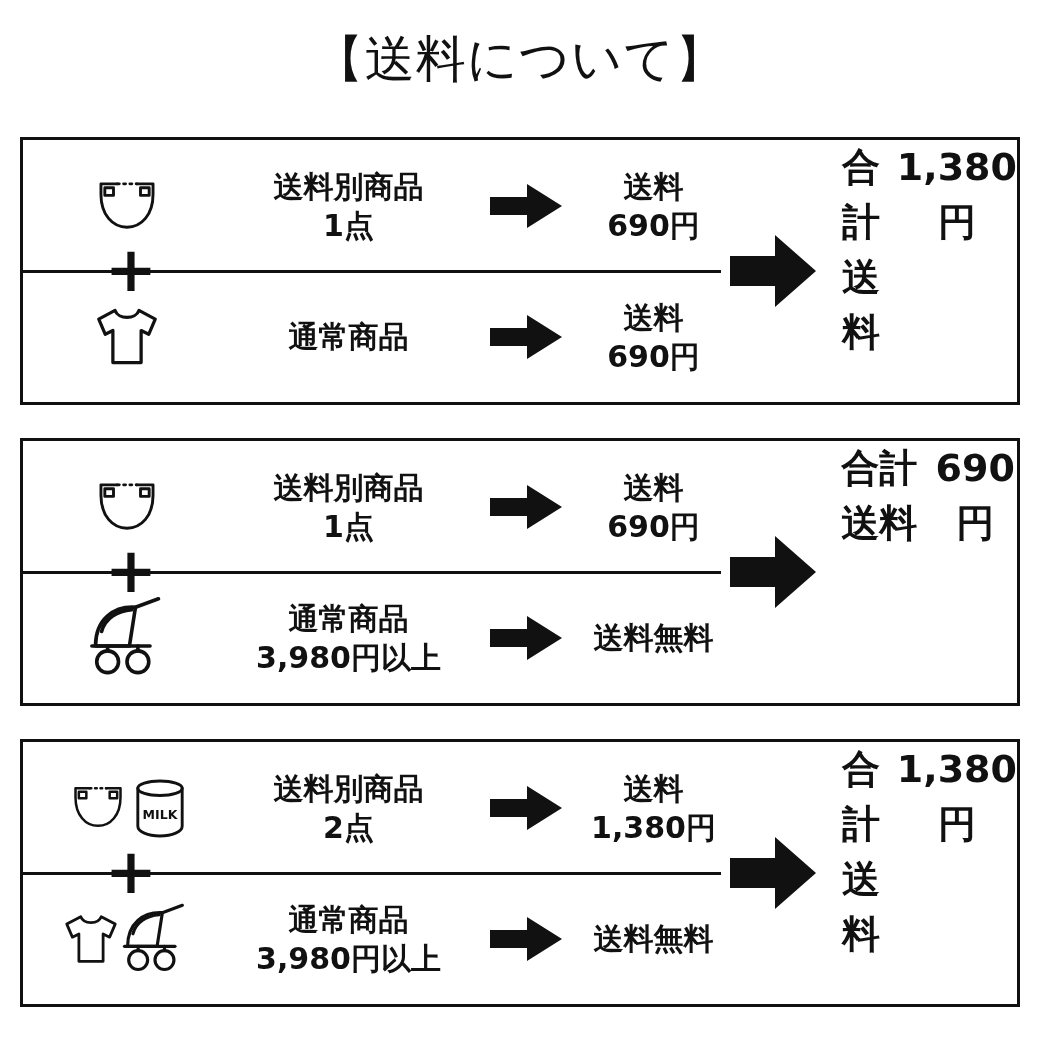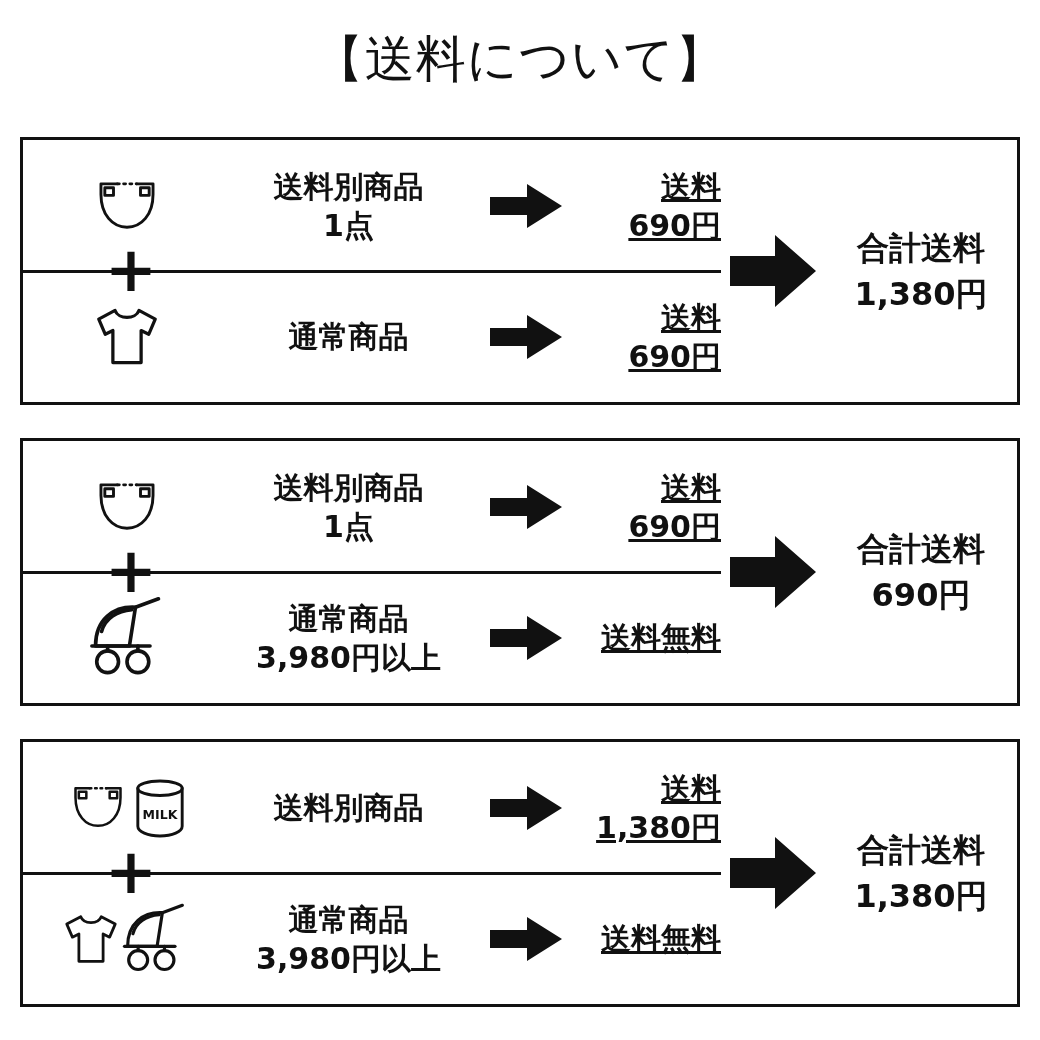--- a/index.html
+++ b/index.html
@@ -28,25 +28,25 @@
     transform: translateY(-52%);
     font-size: 62px; font-weight: 700; line-height: 1; z-index: 2;
   }
   .row { flex: 1; display: flex; align-items: center; }
   .icons { flex: 0 0 208px; display: flex; align-items: center; justify-content: center; gap: 5px; }
   .icons svg { display: block; }
   .icon-stroke { fill: none; stroke: #111; stroke-width: 3; stroke-linejoin: round; stroke-linecap: round; }
   .arrow-fill { fill: #111; stroke: none; }
   .product { flex: 0 0 235px; text-align: center; font-size: 30px; font-weight: 700; line-height: 1.3; }
   .sarrow { flex: 0 0 120px; display: flex; align-items: center; justify-content: center; }
-  .result { flex: 1; text-align: right; font-size: 30px; font-weight: 700; line-height: 1.3; text-decoration: underline; }
+  .result { flex: 1; text-align: center; font-size: 30px; font-weight: 700; line-height: 1.3; }
   .bigarrow { flex: 0 0 104px; display: flex; align-items: center; justify-content: center; }
   .total {
-    flex: 1; display: flex; flex-direction: column; justify-content: center;
-    text-align: center; font-size: 32px; font-weight: 700; line-height: 1.45; align-items: center;
+    flex: 1; display: flex; flex-direction: row; justify-content: center;
+    text-align: center; font-size: 38px; font-weight: 700; line-height: 1.45;
   }
   .overlap { margin-left: -12px; }
   .defs { position: absolute; width: 0; height: 0; overflow: hidden; }
 </style>
 </head>
 <body>
 
 <svg class="defs" aria-hidden="true">
   <defs>
     <g id="sym-diaper">
@@ -201,20 +201,21 @@
         <div class="icons">
           <svg class="icon-stroke" width="60" height="47" viewBox="0 0 72 56">
               <use href="#sym-diaper"></use>
             </svg>
           <svg class="icon-stroke" width="54" height="60" viewBox="0 0 56 62">
               <use href="#sym-milk"></use>
             </svg>
         </div>
         <div class="product">
           <div>送料別商品</div>
+          <div>2点</div>
         </div>
         <div class="sarrow">
           <svg width="72" height="44" viewBox="0 0 72 44">
               <use href="#sym-arrow-sm"></use>
             </svg>
         </div>
         <div class="result">
           <div>送料</div>
           <div>1,380円</div>
         </div>

